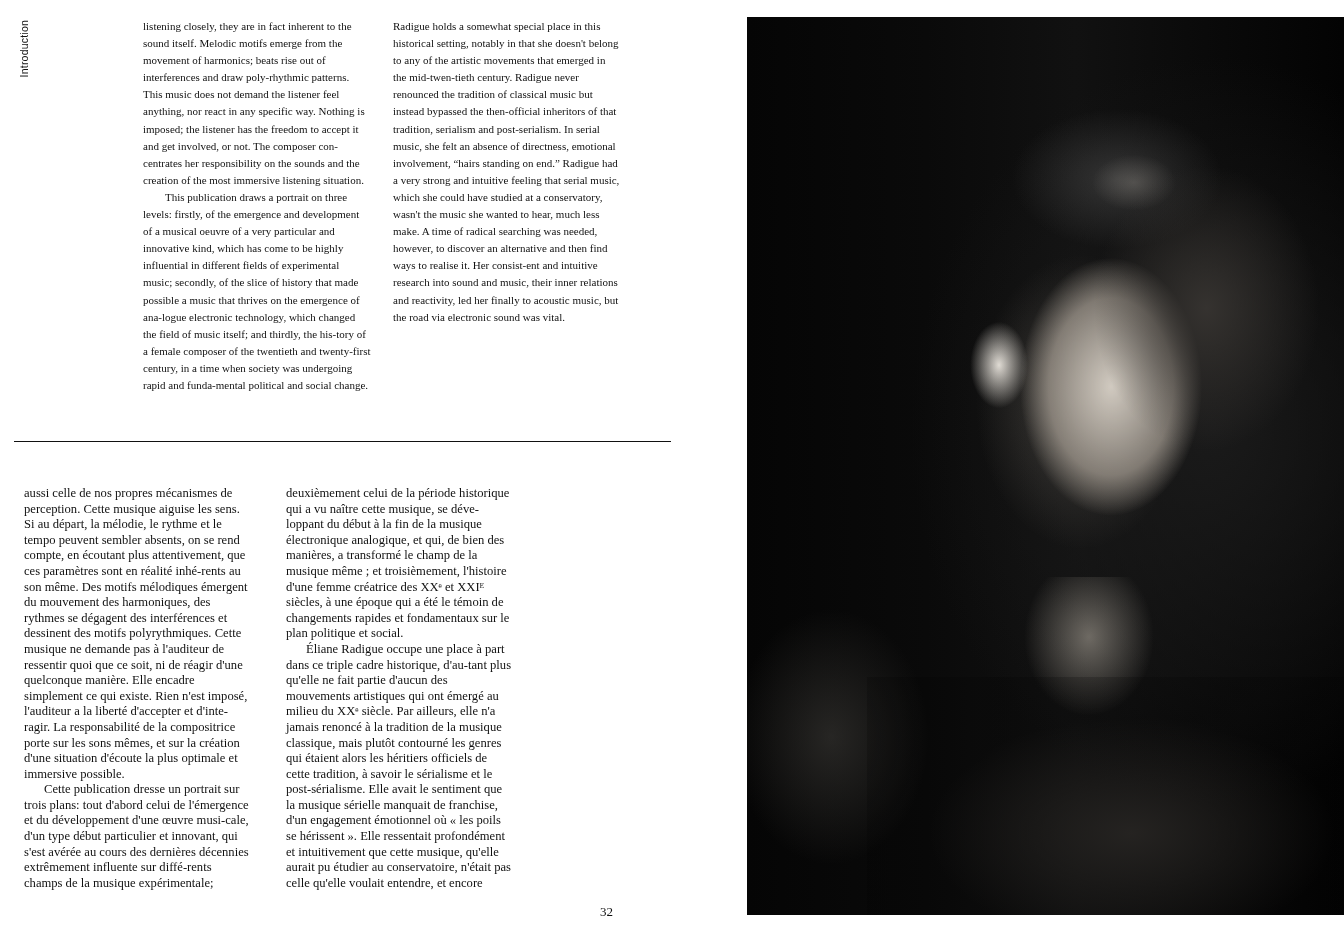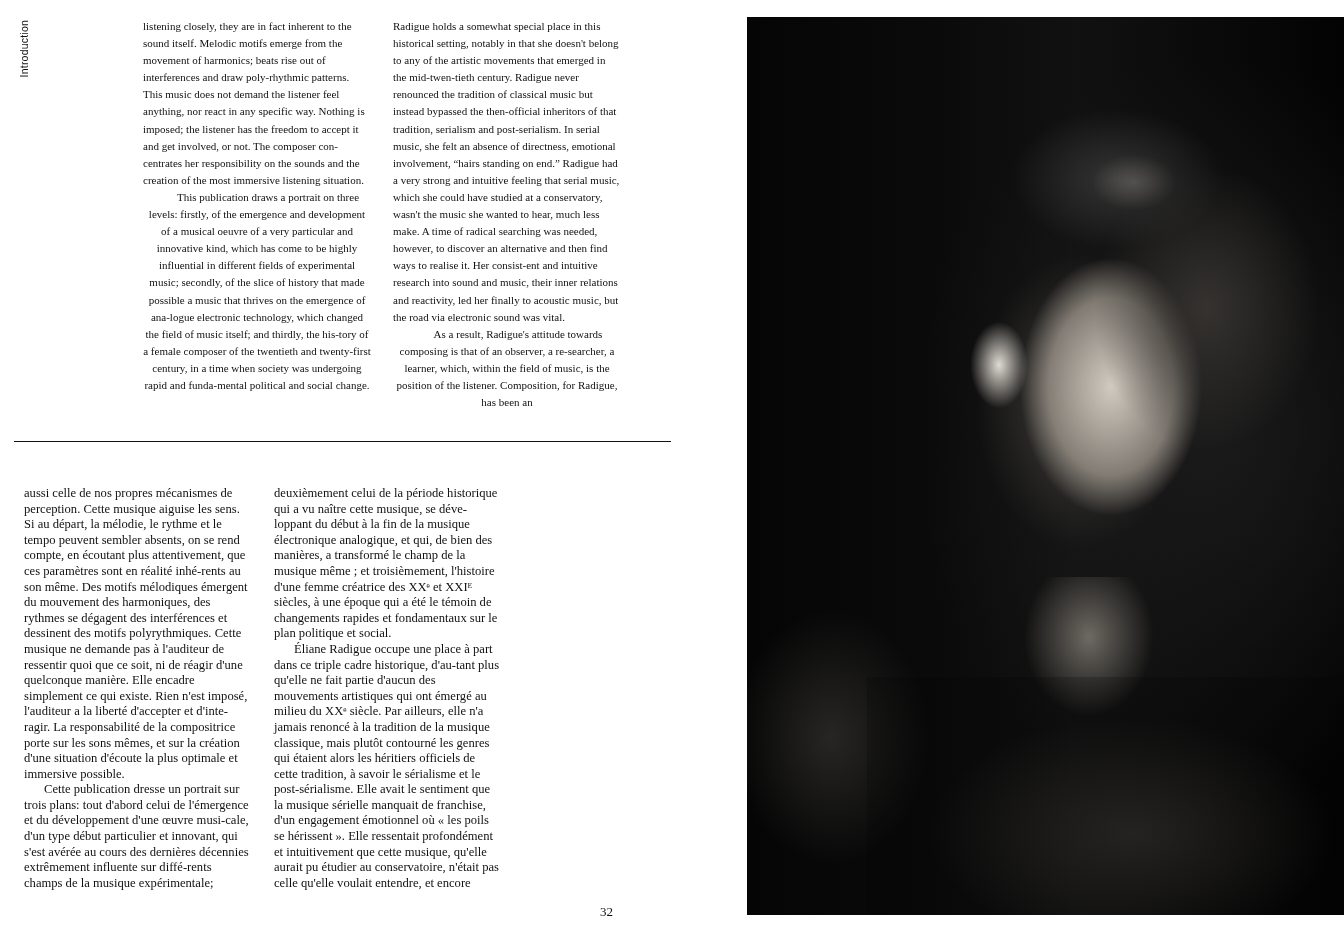--- a/index.html
+++ b/index.html
@@ -50,41 +50,40 @@
     font-size: 11px;
     line-height: 17.1px;
     text-align: left;
     hyphens: manual;
   }
   .en-col p {
     margin: 0;
   }
   .en-col p.indent {
     text-indent: 22px;
-    text-align: center;
   }
 
   
   .rule {
     position: absolute;
     left: 14px;
     top: 441px;
     width: 657px;
     height: 1px;
     background: #111;
   }
 
   
   .fr-block {
     position: absolute;
     left: 24px;
     top: 486px;
     width: 648px;
     display: flex;
-    gap: 22px;
+    gap: 34px;
   }
   .fr-col {
     width: 228px;
     font-size: 12.6px;
     line-height: 15.6px;
   }
   .fr-col p { margin: 0; }
   .fr-col p.indent { text-indent: 20px; }
 
   
@@ -193,21 +192,20 @@
 
   <div class="running-head">Introduction</div>
 
   <div class="en-block">
     <div class="en-col">
       <p>listening closely, they are in fact inherent to the sound itself. Melodic motifs emerge from the movement of harmonics; beats rise out of interferences and draw poly-rhythmic patterns. This music does not demand the listener feel anything, nor react in any specific way. Nothing is imposed; the listener has the freedom to accept it and get involved, or not. The composer con-centrates her responsibility on the sounds and the creation of the most immersive listening situation.</p>
       <p class="indent">This publication draws a portrait on three levels: firstly, of the emergence and development of a musical oeuvre of a very particular and innovative kind, which has come to be highly influential in different fields of experimental music; secondly, of the slice of history that made possible a music that thrives on the emergence of ana-logue electronic technology, which changed the field of music itself; and thirdly, the his-tory of a female composer of the twentieth and twenty-first century, in a time when society was undergoing rapid and funda-mental political and social change.</p>
     </div>
     <div class="en-col">
       <p>Radigue holds a somewhat special place in this historical setting, notably in that she doesn't belong to any of the artistic movements that emerged in the mid-twen-tieth century. Radigue never renounced the tradition of classical music but instead bypassed the then-official inheritors of that tradition, serialism and post-serialism. In serial music, she felt an absence of directness, emotional involvement, “hairs standing on end.” Radigue had a very strong and intuitive feeling that serial music, which she could have studied at a conservatory, wasn't the music she wanted to hear, much less make. A time of radical searching was needed, however, to discover an alternative and then find ways to realise it. Her consist-ent and intuitive research into sound and music, their inner relations and reactivity, led her finally to acoustic music, but the road via electronic sound was vital.</p>
-      <p class="indent">As a result, Radigue's attitude towards composing is that of an observer, a re-searcher, a learner, which, within the field of music, is the position of the listener. Composition, for Radigue, has been an</p>
     </div>
   </div>
 
   <div class="rule"></div>
 
   <div class="fr-block">
     <div class="fr-col">
       <p>aussi celle de nos propres mécanismes de perception. Cette musique aiguise les sens. Si au départ, la mélodie, le rythme et le tempo peuvent sembler absents, on se rend compte, en écoutant plus attentivement, que ces paramètres sont en réalité inhé-rents au son même. Des motifs mélodiques émergent du mouvement des harmoniques, des rythmes se dégagent des interférences et dessinent des motifs polyrythmiques. Cette musique ne demande pas à l'auditeur de ressentir quoi que ce soit, ni de réagir d'une quelconque manière. Elle encadre simplement ce qui existe. Rien n'est imposé, l'auditeur a la liberté d'accepter et d'inte-ragir. La responsabilité de la compositrice porte sur les sons mêmes, et sur la création d'une situation d'écoute la plus optimale et immersive possible.</p>
       <p class="indent">Cette publication dresse un portrait sur trois plans: tout d'abord celui de l'émergence et du développement d'une œuvre musi-cale, d'un type début particulier et innovant, qui s'est avérée au cours des dernières décennies extrêmement influente sur diffé-rents champs de la musique expérimentale;</p>
     </div>

